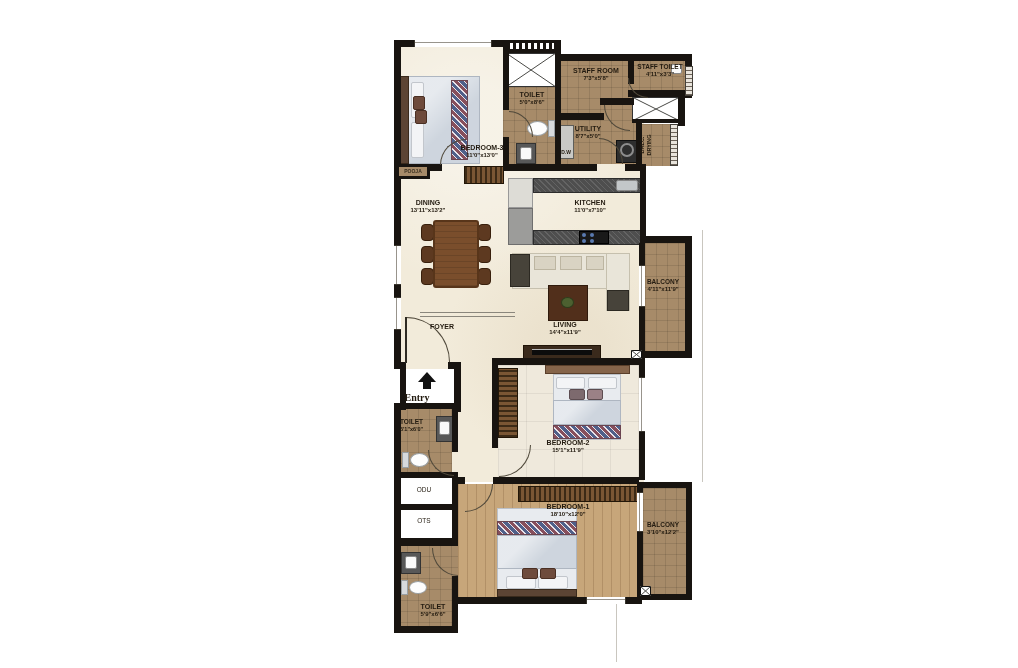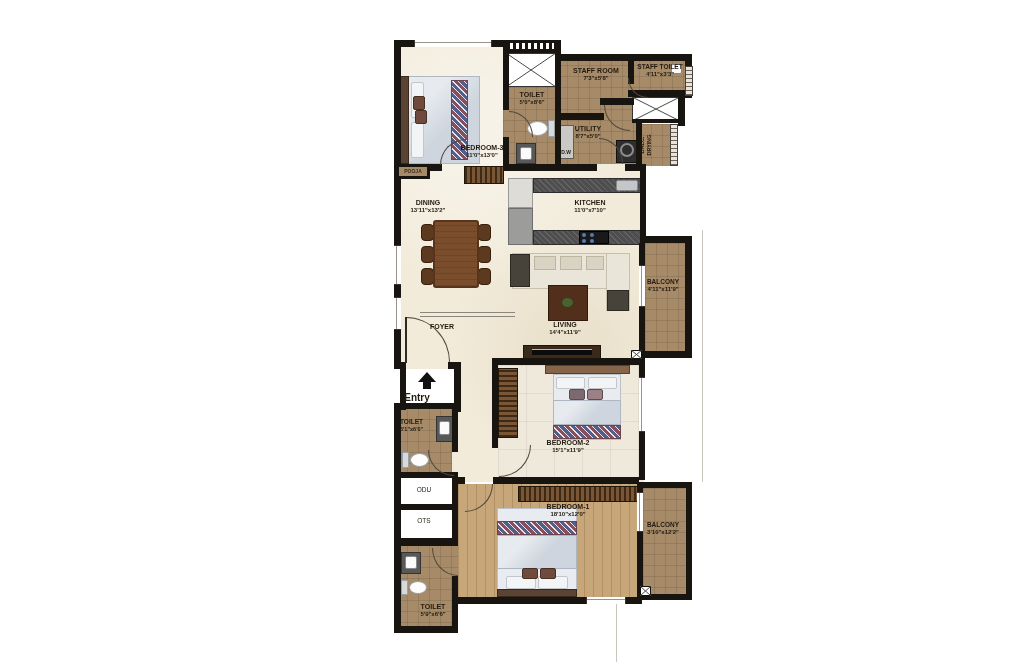--- a/index.html
+++ b/index.html
@@ -294,21 +294,21 @@
     <span class="nm">LIVING</span>
     <span class="dm">14'4"x11'9"</span>
   </div>
   <div class="lbl" style="left:244px;top:238px;width:50px;">
     <span class="nm" style="font-size:6.5px;">BALCONY</span>
     <span class="dm">4'11"x11'9"</span>
   </div>
   <div class="lbl" style="left:24px;top:282px;width:48px;">
     <span class="nm">FOYER</span>
   </div>
-  <div class="lbl" style="left:6px;top:351px;width:34px;">
+  <div class="lbl" style="left:6px;top:351px;width:34px;font-family:Liberation Serif, serif;">
     <span class="nm" style="font-size:10px;">Entry</span>
   </div>
   <div class="lbl" style="left:6px;top:378px;width:38px;text-align:left;">
     <span class="nm" style="font-size:6.5px;">TOILET</span>
     <span class="dm" style="font-size:5.5px;">6'1"x6'0"</span>
   </div>
   <div class="lbl" style="left:8px;top:446px;width:44px;">
     <span class="nm" style="font-weight:normal;font-size:6.5px;">ODU</span>
   </div>
   <div class="lbl" style="left:8px;top:477px;width:44px;">

